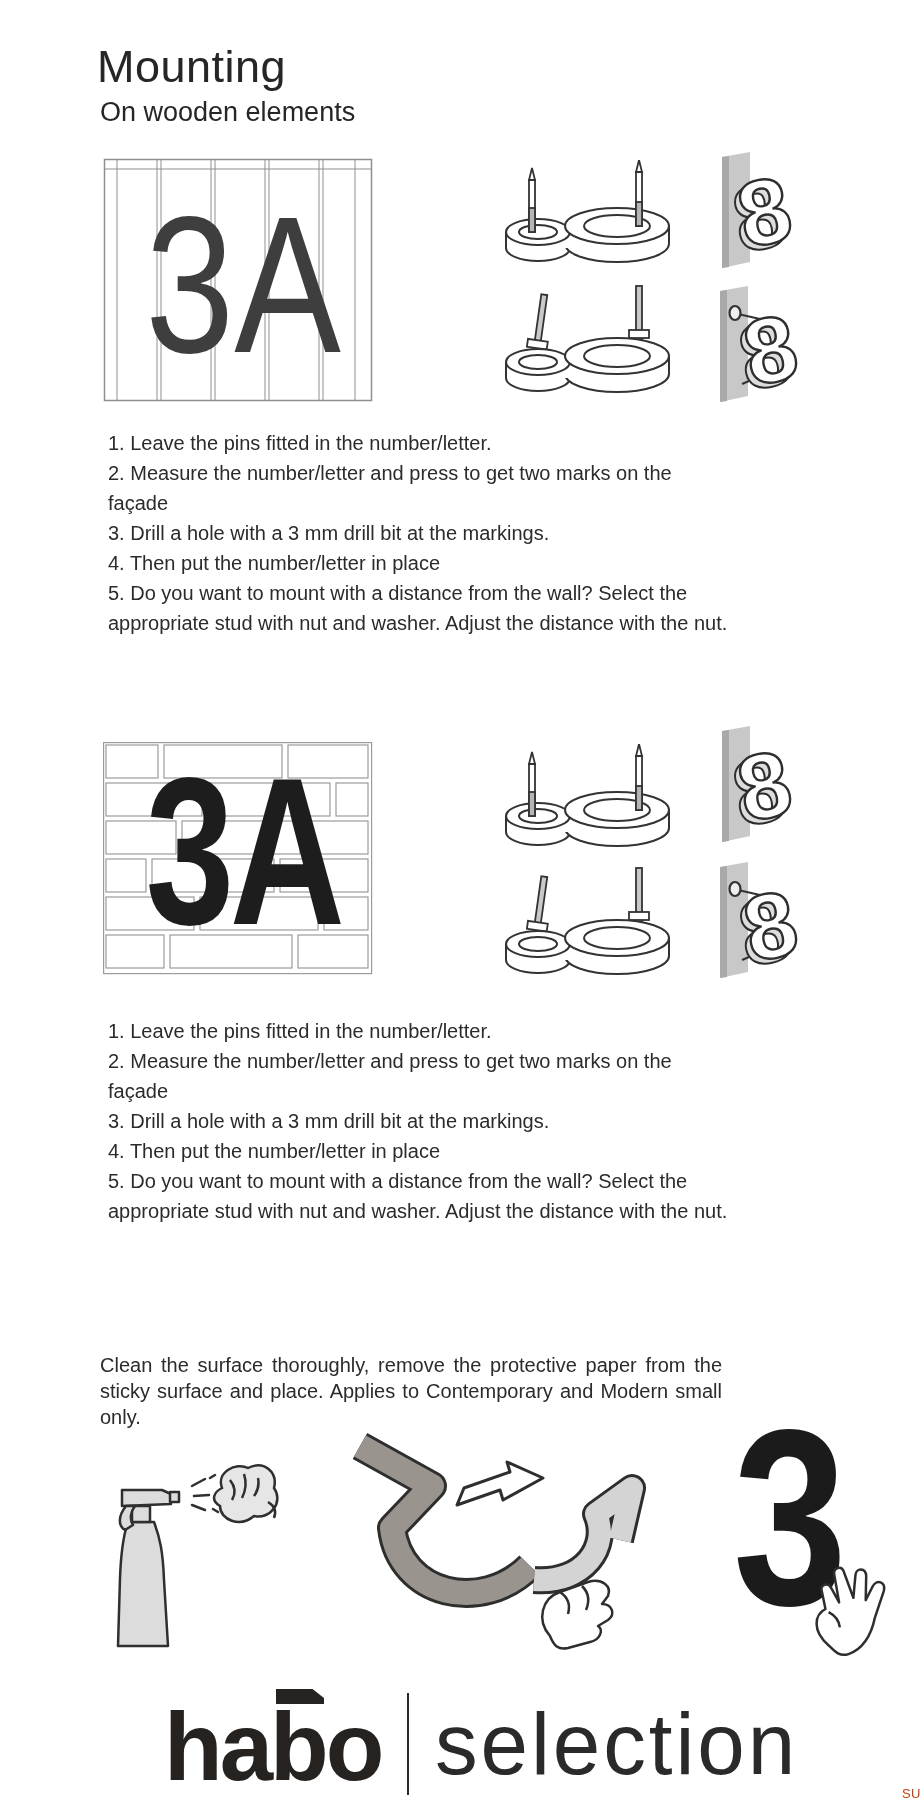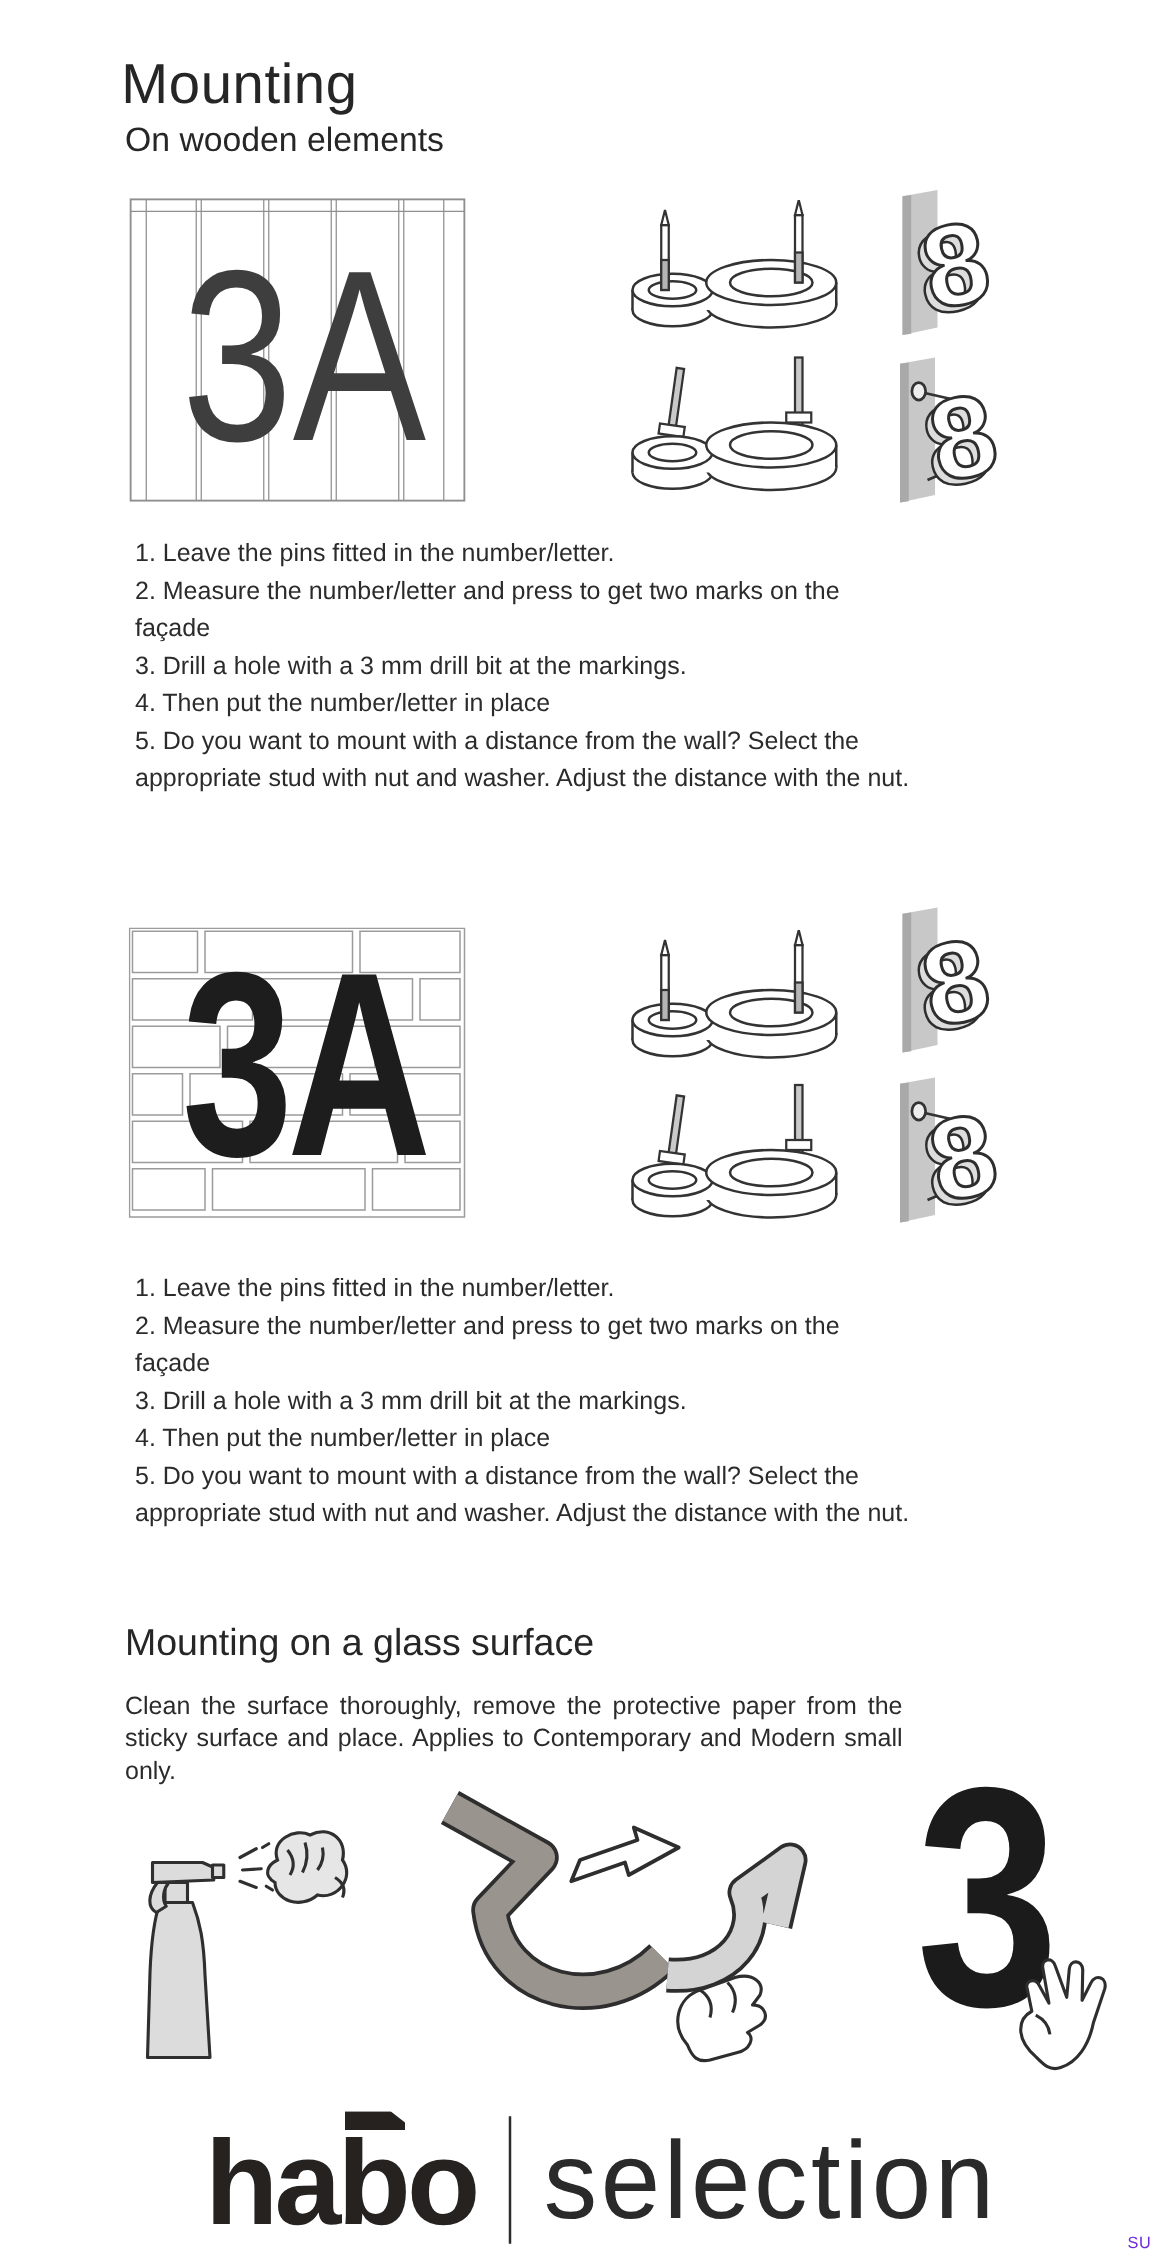--- a/index.html
+++ b/index.html
@@ -58,21 +58,21 @@
   .logo-divider{
     width:2px;height:102px;background:#2b2b2b;
   }
   .brand-tagline{
     font-size:88px;font-weight:300;color:#2a2a2a;
     letter-spacing:3px;line-height:1;
     transform:scaleX(.97);transform-origin:left center;
   }
   .watermark{
     right:3px;bottom:2px;
-    font-size:13px;color:#6d28d9;letter-spacing:0.5px;
+    font-size:13px;color:#c2410c;letter-spacing:0.5px;
   }
 </style>
 </head>
 <body>
 
 <div class="page">
 
   <div class="abs page-title">Mounting</div>
   <div class="abs page-subtitle">On wooden elements</div>
 
@@ -275,21 +275,20 @@
   </svg>
 
   <div class="abs steps" style="top:1016px">
     <p>1. Leave the pins fitted in the number/letter.</p>
     <p>2. Measure the number/letter and press to get two marks on the façade</p>
     <p>3. Drill a hole with a 3 mm drill bit at the markings.</p>
     <p>4. Then put the number/letter in place</p>
     <p>5. Do you want to mount with a distance from the wall? Select the appropriate stud with nut and washer. Adjust the distance with the nut.</p>
   </div>
 
-  <div class="abs section-heading" style="top:1298px">Mounting on a glass surface</div>
 
   <div class="abs glass-body">Clean the surface thoroughly, remove the protective paper from the sticky surface and place. Applies to Contemporary and Modern small only.</div>
 
   <svg class="abs" style="left:98px;top:1458px" width="190" height="196" viewBox="0 0 190 196">
     <g stroke="#2f2f2f" stroke-width="2.5" fill="#dcdcdc" stroke-linejoin="round">
       <path d="M30,64 L56,64 C62,80 65,94 66,122 L70,188 L20,188 L22,120 C23,94 25,78 30,64 Z"></path>
       <rect x="34" y="48" width="18" height="16"></rect>
       <path d="M24,32 L64,32 L73,36 L73,46 L24,48 Z"></path>
       <rect x="72" y="34" width="9" height="10"></rect>
       <path d="M28,48 C20,58 20,68 27,72 L35,67 C31,61 33,53 37,48 Z"></path>

